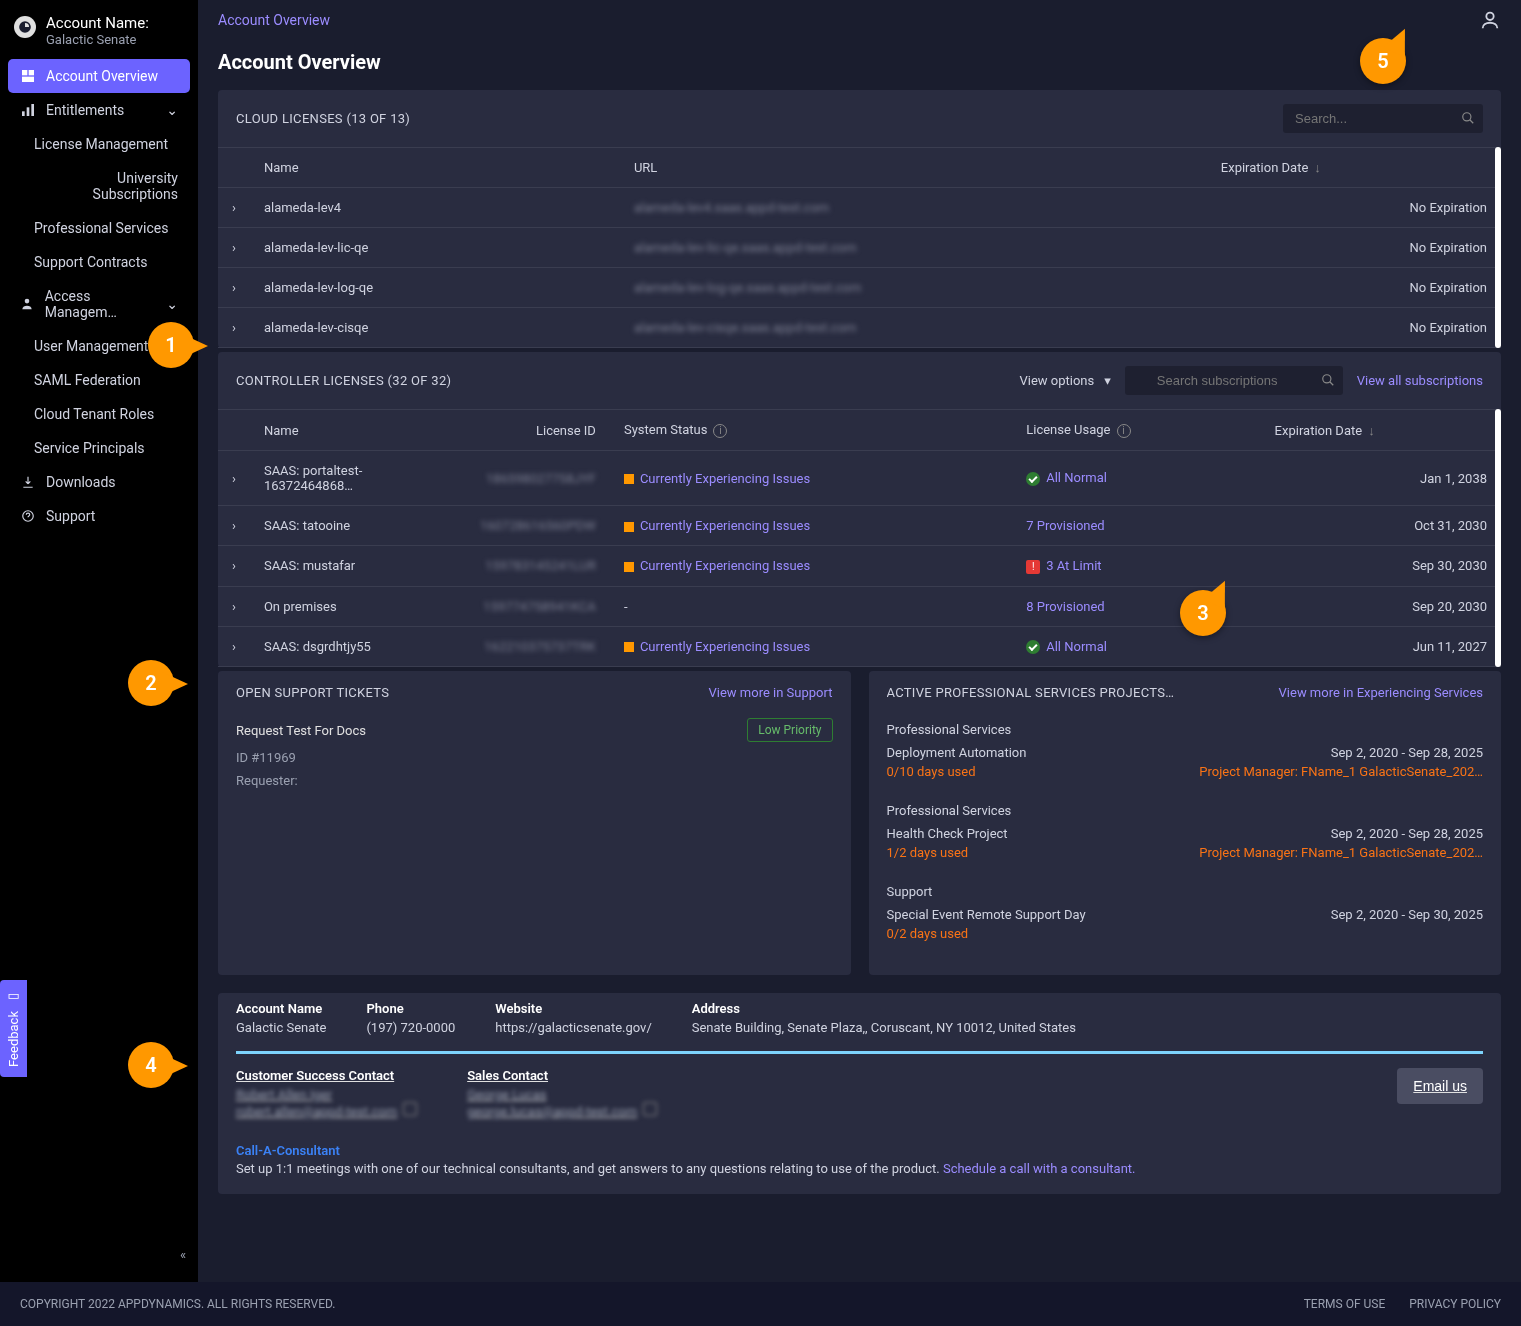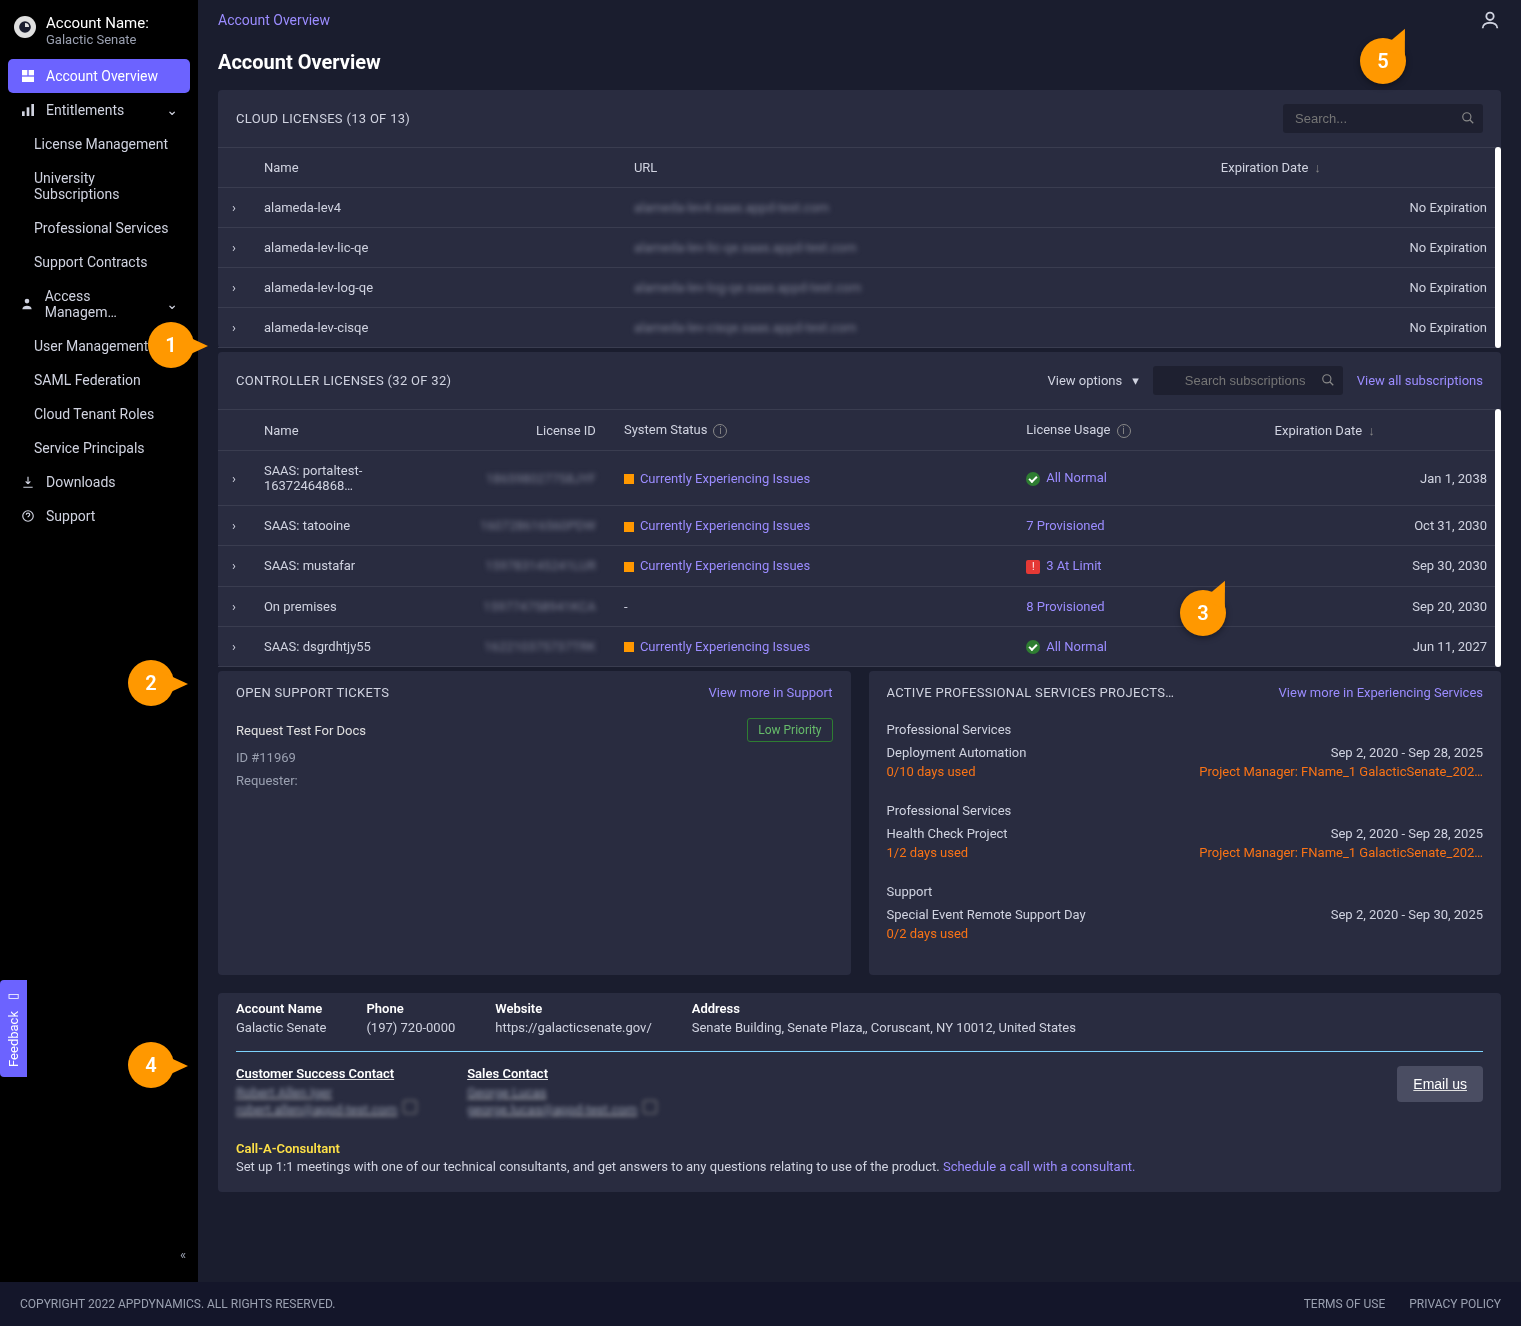--- a/index.html
+++ b/index.html
@@ -42,21 +42,21 @@
   padding: 9px 12px;
   border-radius: 5px;
   cursor: pointer;
   color: #d0d3e0;
   font-size: 14px;
 }
 .nav-item.active { background: #6c63ff; color: #fff; }
 .nav-item .icon { width: 16px; height: 16px; display:flex;align-items:center;justify-content:center; }
 .nav-item .chev { margin-left: auto; }
 .nav-sub { list-style: none; padding-left: 10px; }
-.nav-sub .nav-item { padding: 9px 12px 9px 16px; font-size: 14px; }
+.nav-sub .nav-item { padding: 9px 12px 9px 16px; font-size: 14px; text-align: right; }
 .collapse-btn {
   margin-top: auto;
   padding: 12px;
   text-align: right;
   color: #9aa0b0;
 }
 .main {
   flex: 1;
   background: #1a1d2e;
   display: flex;
@@ -142,39 +142,39 @@
   font-size: 12px;
   margin-left: auto;
 }
 .ticket-sub { color: #9aa0b0; padding: 4px 0; }
 .ps-body { padding: 0 18px 18px 18px; }
 .ps-item { padding: 8px 0 14px 0; }
 .ps-cat { color: #d0d3e0; margin-bottom: 6px; }
 .ps-row { display:flex; justify-content:space-between; color:#d0d3e0; padding: 2px 0;}
 .ps-sub { color: #f97316; }
 .details-body { padding: 0 18px 18px 18px; }
-.details-grid { display: flex; gap: 40px; padding: 8px 0 16px 0; border-bottom: 1px solid #7dd3fc;}
+.details-grid { display: flex; gap: 40px; padding: 8px 0 16px 0; border-bottom: 3px solid #7dd3fc;}
 .det-col { }
 .det-label { font-weight: 600; color: #fff; font-size: 13px; margin-bottom: 4px;}
 .det-val { color: #d0d3e0; }
 .contacts-row { display:flex; gap: 50px; padding: 14px 0; align-items:flex-start;text-decoration:underline;}
 .contact-name { font-weight:600; color:#fff; margin-bottom:4px;}
 .contact-sub { color:#9aa0b0; filter: blur(2px);}
 .email-btn {
   margin-left: auto;
   background: #4a4d62;
   color: #fff;
   border: none;
   padding: 10px 16px;
   border-radius: 4px;
   cursor: pointer;
   font-size: 14px;
 }
 .consultant { padding-top: 10px; }
-.consultant-title { font-weight:600; color:#fde047; margin-bottom:3px;}
+.consultant-title { font-weight:600; color:#3b82f6; margin-bottom:3px;}
 .footer {
   height: 44px;
   background: #14162a;
   display: flex;
   align-items: center;
   padding: 0 20px;
   font-size: 12px;
   color: #9aa0b0;
 }
 .footer .spacer { flex: 1; }
@@ -389,21 +389,21 @@
 
       <div class="panel">
         <div class="panel-header">
           <span class="panel-title">CONTROLLER LICENSES (32 OF 32)</span>
           <span class="spacer"></span>
           <span class="view-options">
             <span>View options</span>
             <span>▾</span>
           </span>
           <span class="search-wrap" style="margin-right:14px;">
-            <input class="search-box" style="width: 190px; padding-left: 32px;" placeholder="Search subscriptions">
+            <input class="search-box" style="width: 218px; padding-left: 32px;" placeholder="Search subscriptions">
             <span class="sicon">
               <svg width="14" height="14" viewBox="0 0 24 24" fill="none" stroke="currentColor" stroke-width="2">
                   <circle cx="10" cy="10" r="7"></circle>
                   <path d="M21 21l-6-6"></path>
                 </svg>
             </span>
           </span>
           <span class="link">View all subscriptions</span>
         </div>
         <div class="table-scroll">

